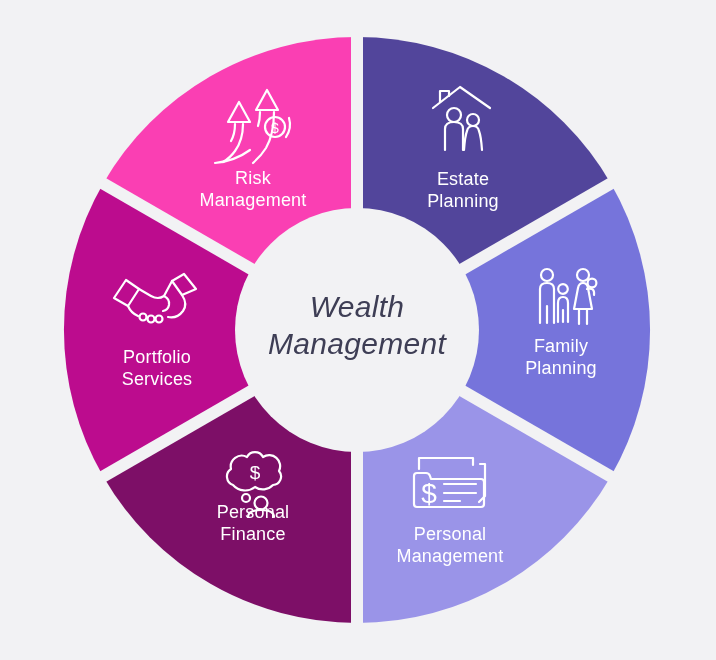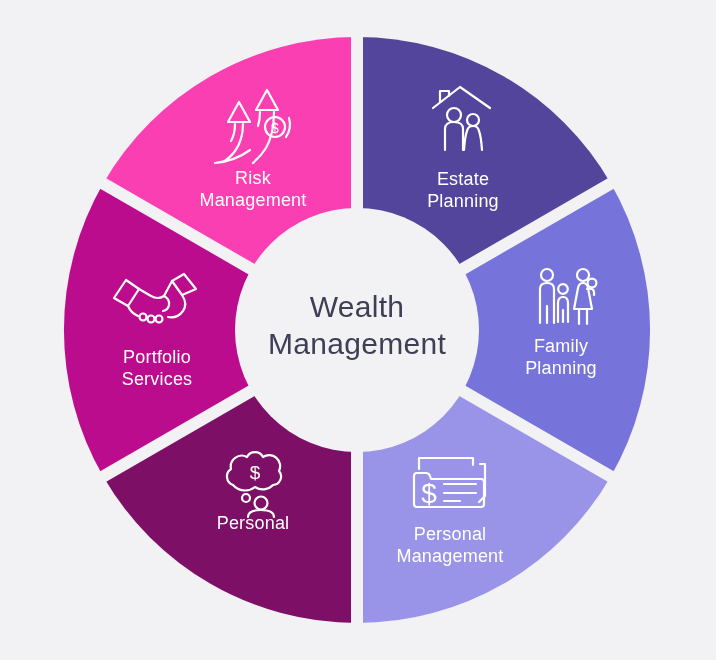--- a/index.html
+++ b/index.html
@@ -26,21 +26,21 @@
     text-align:center;color:#FFFFFF;
     font-size:18px;line-height:1.22;letter-spacing:0.2px;
   }
   .seg-label .line{display:block;}
   .center-title{
     position:absolute;left:357px;top:326px;width:320px;
     transform:translate(-50%,-50%);
     text-align:center;color:#3E3E55;
     font-size:30px;line-height:1.23;letter-spacing:0.3px;
   }
-  .center-title .line{display:block;}
+  .center-title .line{display:block;font-style:italic;}
 </style>
 </head>
 <body>
 
 <div class="stage">
 
   <svg class="wheel" width="716" height="660" viewBox="0 0 716 660">
 
     <path d="M357 330 L357 37 A293 293 0 0 1 610.8 183.5 Z" fill="#52459B"></path>
     <path d="M357 330 L610.8 183.5 A293 293 0 0 1 610.8 476.5 Z" fill="#7674DB"></path>
@@ -135,20 +135,21 @@
     <span class="line">Planning</span>
   </div>
 
   <div class="seg-label" style="left:450px;top:546px">
     <span class="line">Personal</span>
     <span class="line">Management</span>
   </div>
 
   <div class="seg-label" style="left:253px;top:524px">
     <span class="line">Personal</span>
+    <span class="line">Finance</span>
   </div>
 
   <div class="seg-label" style="left:157px;top:369px">
     <span class="line">Portfolio</span>
     <span class="line">Services</span>
   </div>
 
   <div class="seg-label" style="left:253px;top:190px">
     <span class="line">Risk</span>
     <span class="line">Management</span>

